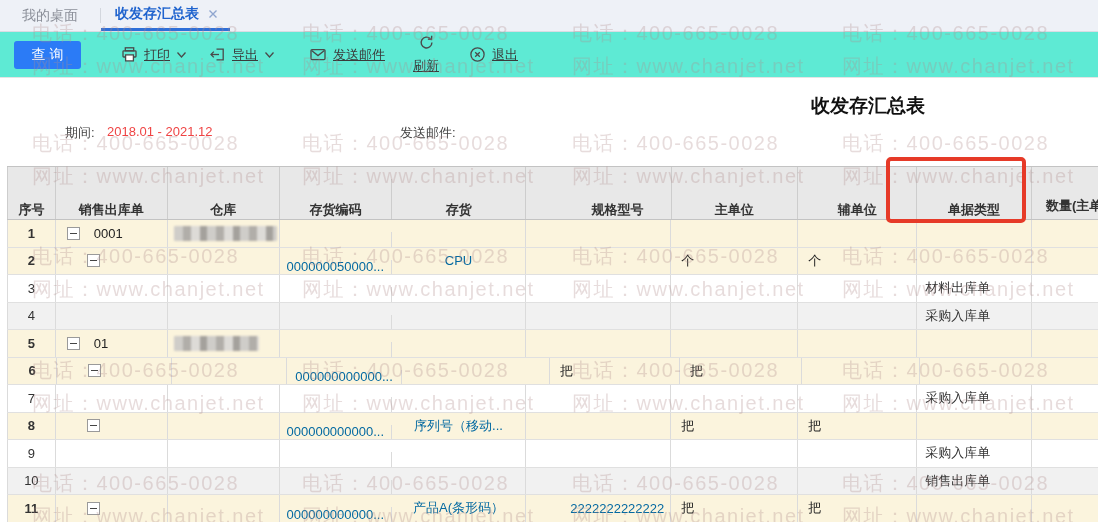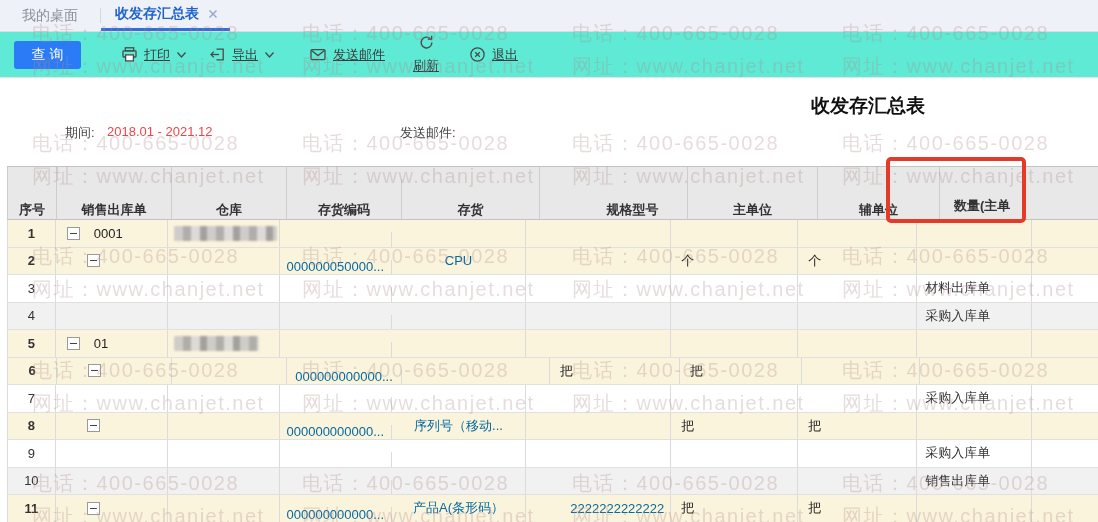--- a/index.html
+++ b/index.html
@@ -167,20 +167,23 @@
           <span>存货</span>
         </div>
         <div class="th c5">
           <span>规格型号</span>
         </div>
         <div class="th c6">
           <span>主单位</span>
         </div>
         <div class="th c7">
           <span>辅单位</span>
+        </div>
+        <div class="th c8">
+          <span>单据类型</span>
         </div>
         <div class="th c9">
           <span>数量(主单</span>
         </div>
       </div>
     <div>
         <div class="tr cream">
           <div class="td c0 ctr bold">
             <span>1</span>
           </div>

